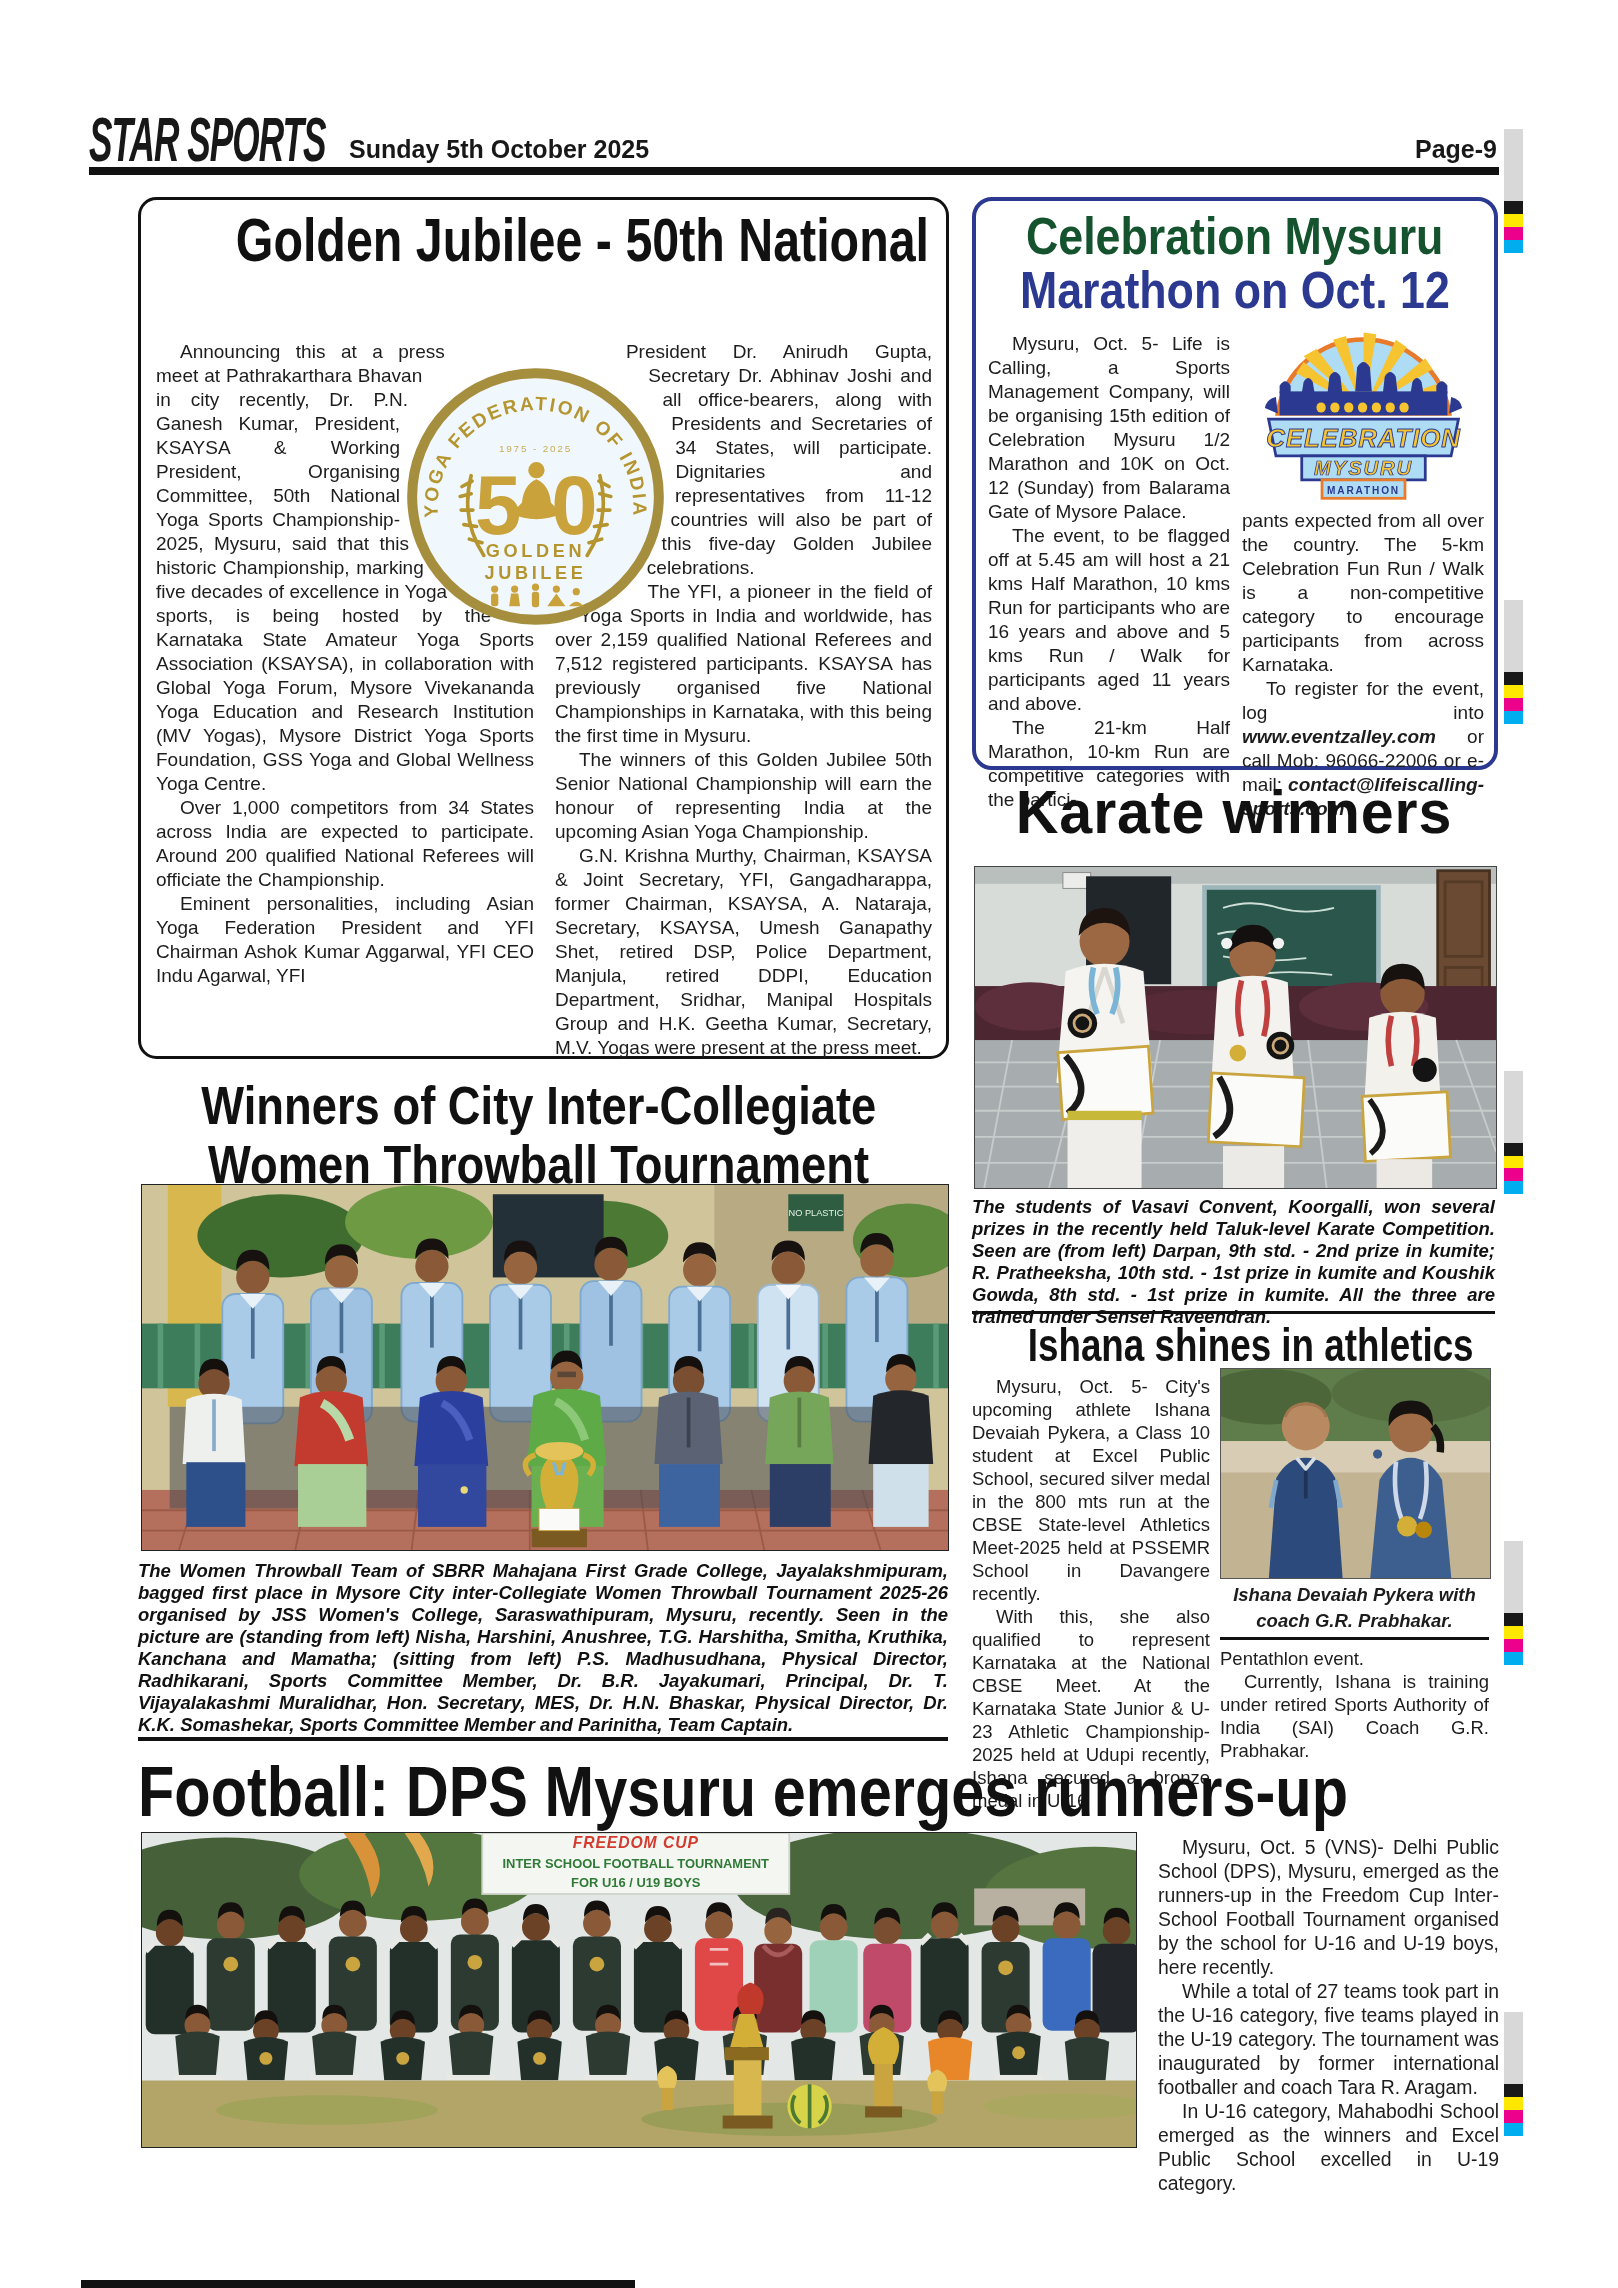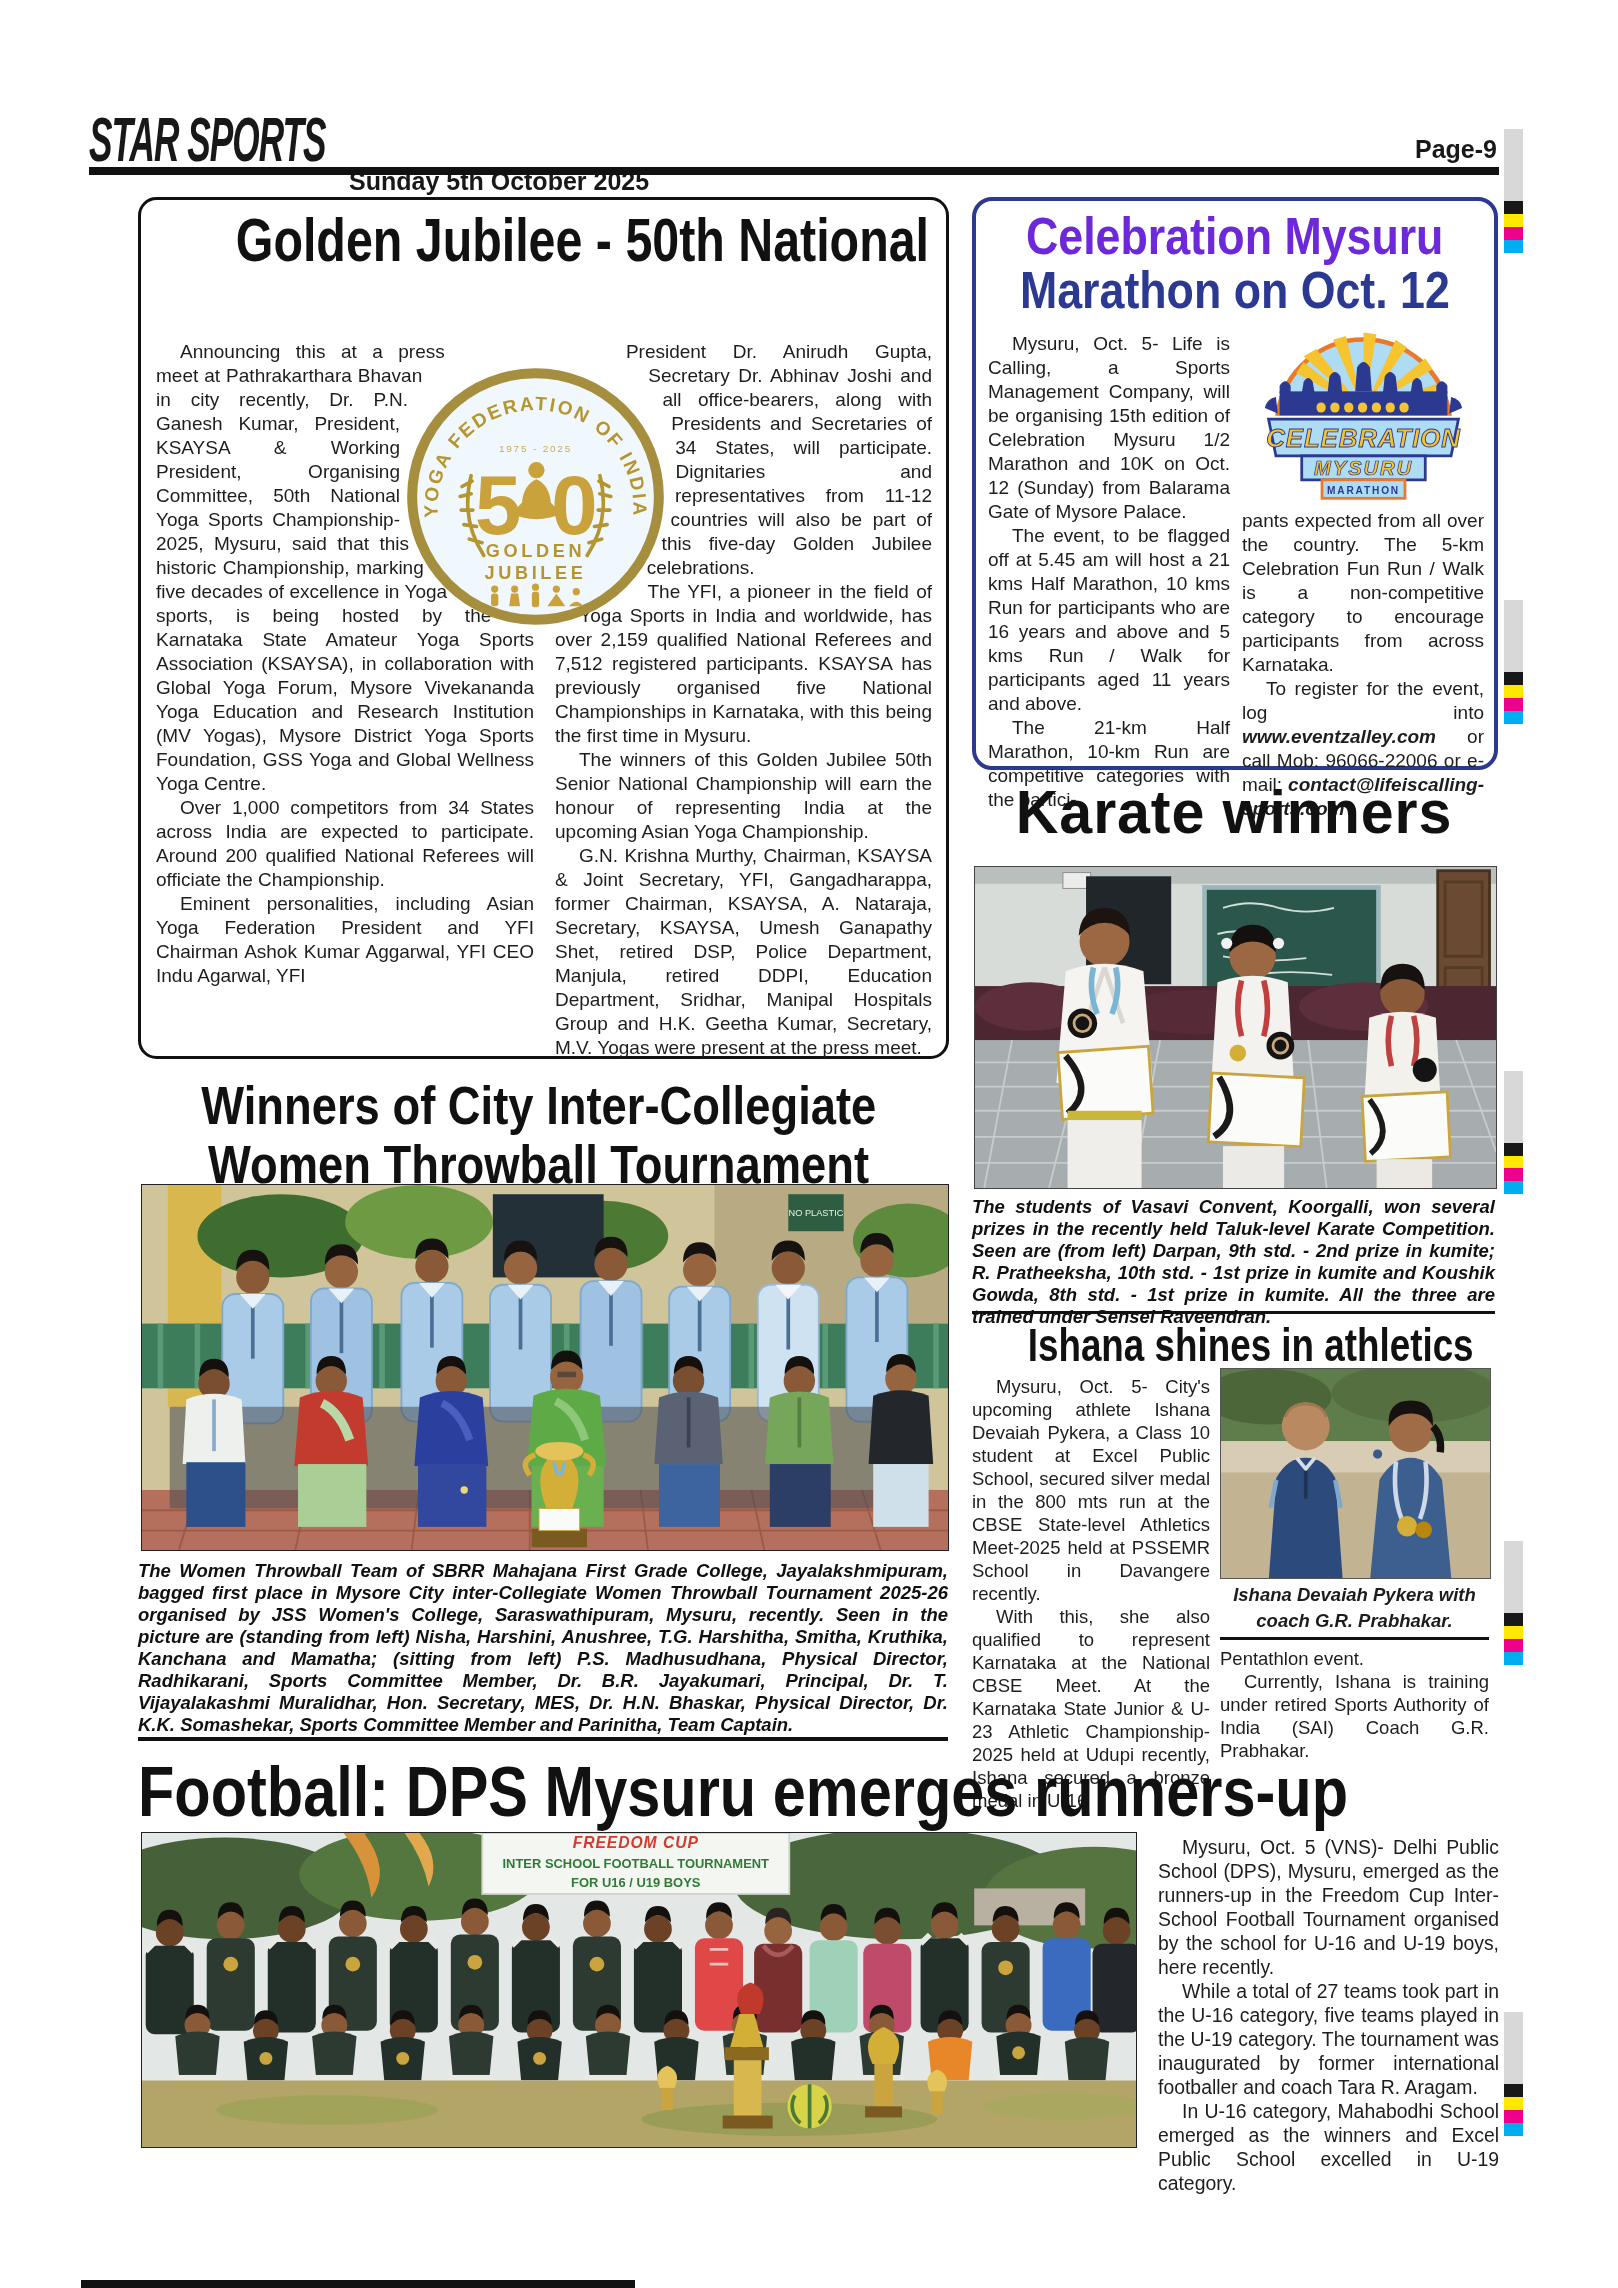--- a/index.html
+++ b/index.html
@@ -19,21 +19,21 @@
          shape-outside:circle(140px at -19.4px 131px);}
   .ctr{text-align:center;}
   .blue{color:#2b3990;}
   svg text{font-family:"Liberation Sans", sans-serif;}
 </style>
 </head>
 <body>
 
 <div class="abs" style="left:89px;top:103px;font-size:63px;font-weight:bold;font-style:italic;
             letter-spacing:-1.8px;transform:scaleX(0.56);transform-origin:left top;white-space:nowrap;color:#181818;">STAR SPORTS</div>
-<div class="abs" style="left:349px;top:135px;font-size:25px;font-weight:bold;color:#181818;margin-top:32px;">Sunday 5th October 2025</div>
+<div class="abs" style="left:349px;top:135px;font-size:25px;font-weight:bold;color:#181818;">Sunday 5th October 2025</div>
 <div class="abs" style="right:122px;top:135px;font-size:25px;font-weight:bold;color:#181818;">Page-9</div>
 <div class="abs rule" style="left:89px;top:167px;width:1410px;height:8.3px;"></div>
 
 <div class="abs" style="left:138px;top:197px;width:805px;height:856px;border:3.7px solid #111;border-radius:18.5px;"></div>
 
 <div class="abs ctr" style="left:138px;top:207px;width:810px;">
   <span class="hl" style="font-size:62px;line-height:65px;">
     <span class="hl-in" style="transform:scaleX(0.78);">Golden Jubilee - 50th National</span>
   </span><br>
 </div>
@@ -90,21 +90,21 @@
         <path d="M158 266 l10 -14 l10 14 z"></path>
       <circle cx="190" cy="250" r="4"></circle>
         <path d="M182 266 q8 -10 16 0 z"></path>
     </g>
   </svg>
 </div>
 
 <div class="abs" style="left:972px;top:197px;width:518px;height:565px;border:4.6px solid #2b3990;border-radius:20px;"></div>
 
 <div class="abs ctr" style="left:972px;top:209px;width:525px;">
-  <span class="hl blue" style="font-size:52px;line-height:54px;color:#6d28d9;margin-top:20px;">
+  <span class="hl blue" style="font-size:52px;line-height:54px;color:#14532d;margin-top:20px;">
     <span class="hl-in" style="transform:scaleX(0.86);">Celebration Mysuru</span>
   </span><br>
   <span class="hl blue" style="font-size:52px;line-height:55px;color:#2b3990;">
     <span class="hl-in" style="transform:scaleX(0.86);">Marathon on Oct. 12</span>
   </span>
 </div>
 
 <div class="abs bodytxt" style="left:988px;top:332px;width:242px;height:425px;">
   <p class="bp">Mysuru, Oct. 5- Life is Calling, a Sports Management Company, will be organising 15th edition of Celebration Mysuru 1/2 Marathon and 10K on Oct. 12 (Sunday) from Balarama Gate of Mysore Palace.</p>
   <p class="bp">The event, to be flagged off at 5.45 am will host a 21 kms Half Marathon, 10 kms Run for participants who are 16 years and above and 5 kms Run / Walk for participants aged 11 years and above.</p>

